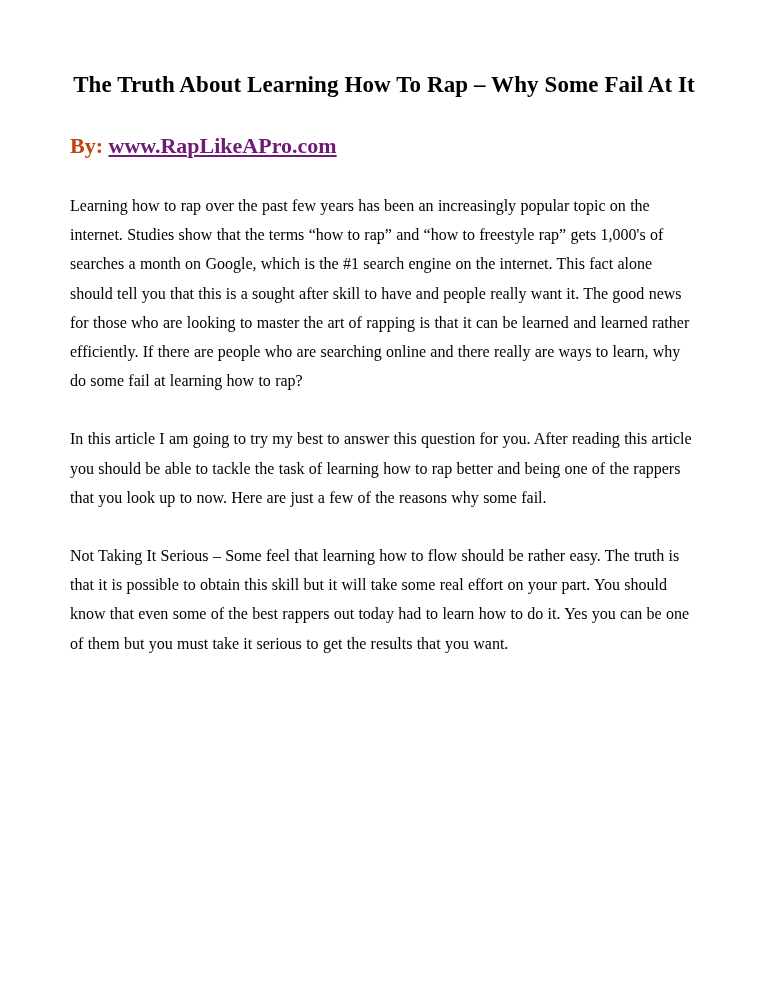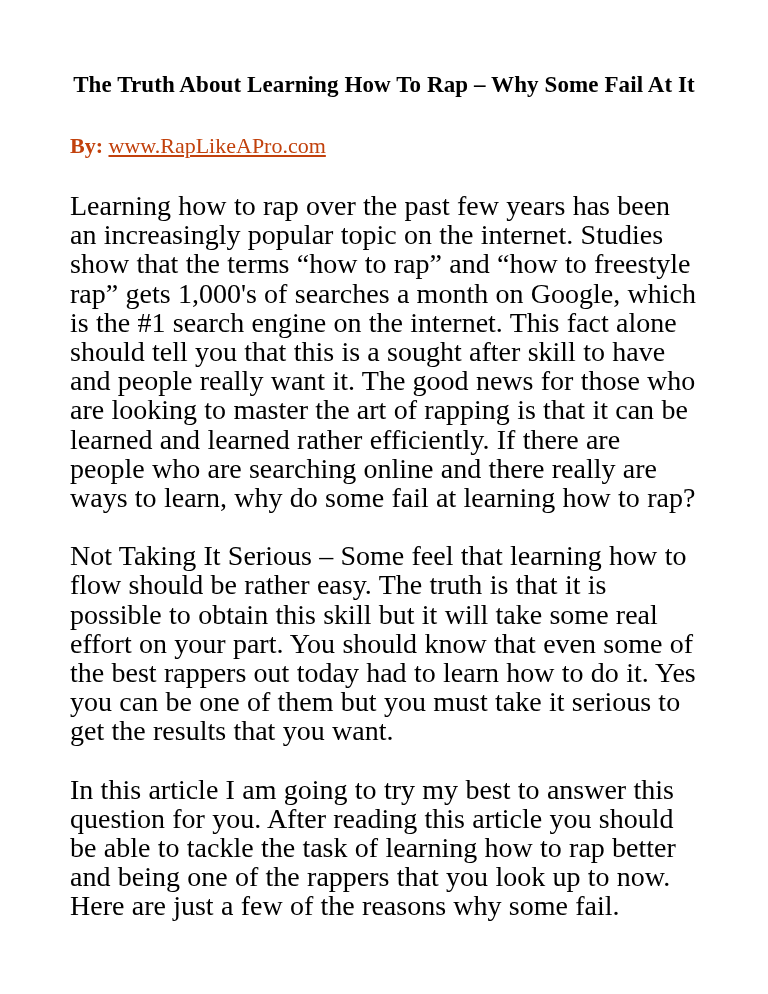--- a/index.html
+++ b/index.html
@@ -52,29 +52,29 @@
     margin: 31px 0 0 0;
     color: #000000;
     white-space: nowrap;
   }
 
   .byline .byline-label {
     color: #c2410c;
   }
 
   .byline-link {
-    color: #c2410c;
+    color: #701a75;
     text-decoration: underline;
-    font-weight: normal;
+    font-weight: bold;
     cursor: pointer;
   }
 
   .body-paragraph {
     font-family: "Liberation Serif", "DejaVu Serif", serif;
-    font-size: 28px;
+    font-size: 16px;
     line-height: 29.2px;
     text-align: left;
     margin: 29px 0 0 0;
     color: #000000;
     word-spacing: 0.3px;
   }
 
   #p1 { margin-top: 31px; }
 </style>
 </head>
@@ -86,17 +86,17 @@
     <h1 class="doc-title">
       <span>The Truth About Learning How To Rap – Why Some</span>
       <span>Fail At It</span>
     </h1>
 
     <p class="byline">
       <span class="byline-label">By: </span><a class="byline-link" href="#">www.RapLikeAPro.com</a>
     </p>
 
     <p class="body-paragraph" id="p1">Learning how to rap over the past few years has been an increasingly popular topic on the internet. Studies show that the terms “how to rap” and “how to freestyle rap” gets 1,000's of searches a month on Google, which is the #1 search engine on the internet. This fact alone should tell you that this is a sought after skill to have and people really want it. The good news for those who are looking to master the art of rapping is that it can be learned and learned rather efficiently. If there are people who are searching online and there really are ways to learn, why do some fail at learning how to rap?</p>
+    <p class="body-paragraph">In this article I am going to try my best to answer this question for you. After reading this article you should be able to tackle the task of learning how to rap better and being one of the rappers that you look up to now. Here are just a few of the reasons why some fail.</p>
     <p class="body-paragraph">Not Taking It Serious – Some feel that learning how to flow should be rather easy. The truth is that it is possible to obtain this skill but it will take some real effort on your part. You should know that even some of the best rappers out today had to learn how to do it. Yes you can be one of them but you must take it serious to get the results that you want.</p>
-    <p class="body-paragraph">In this article I am going to try my best to answer this question for you. After reading this article you should be able to tackle the task of learning how to rap better and being one of the rappers that you look up to now. Here are just a few of the reasons why some fail.</p>
 
   </div>
 </div>
 
 </body></html>

